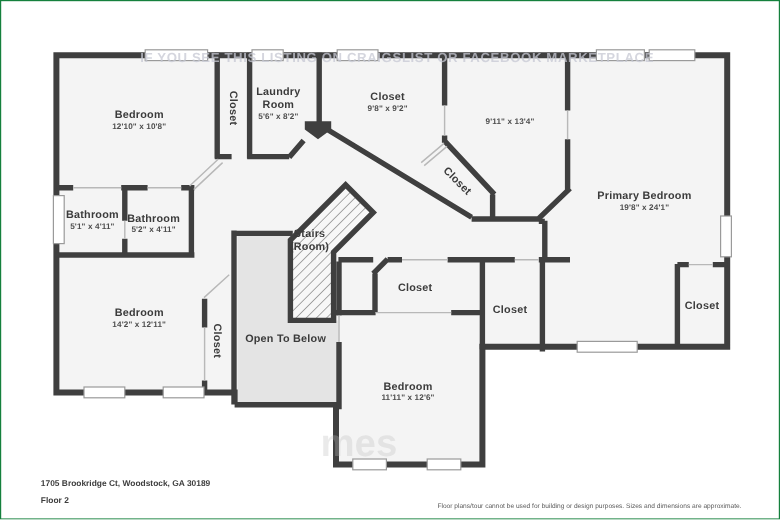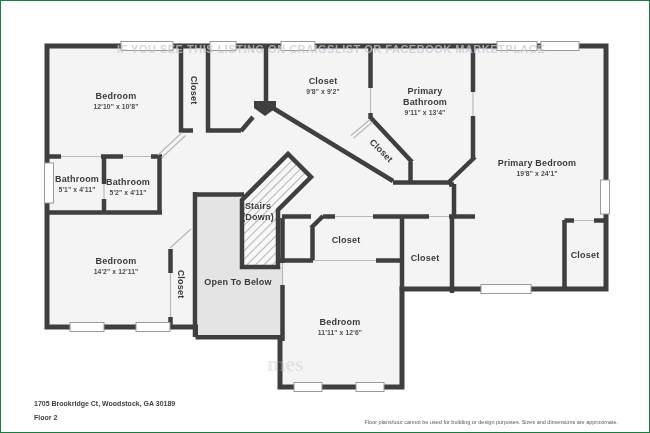--- a/index.html
+++ b/index.html
@@ -13,21 +13,21 @@
   .room-label{position:absolute;text-align:center;color:#3b3b3b;white-space:nowrap;}
   .room-label .nm{font-weight:bold;font-size:9px;letter-spacing:.2px;line-height:1.2;}
   .room-label .dm{font-size:6.8px;font-weight:bold;color:#4d4d4d;margin-top:1px;letter-spacing:.1px;}
   .room-label.wrap{white-space:normal;}
   .watermark-line{
     position:absolute;left:330px;transform:translateX(-50%);
     font-size:11px;font-weight:bold;letter-spacing:.5px;color:#c7c9d4;opacity:.75;
     white-space:nowrap;
   }
   .watermark-partial{
-    position:absolute;font-size:22px;font-weight:bold;color:#bdbdbd;opacity:.30;font-family:Liberation Serif, serif;
+    position:absolute;font-size:32px;font-weight:bold;color:#bdbdbd;opacity:.30;
   }
   .footer-address{position:absolute;left:33px;top:399px;font-size:7px;font-weight:bold;color:#3d3d3d;}
   .footer-floor{position:absolute;left:33px;top:413px;font-size:7px;font-weight:bold;color:#3d3d3d;}
   .footer-disclaimer{position:absolute;right:31px;top:418px;font-size:5.5px;color:#5a5a5a;}
 </style>
 </head>
 <body>
 
 <div id="canvas">
 
@@ -94,38 +94,41 @@
   <div class="watermark-partial" style="left:266px;top:350px;">mes</div>
 
   <div id="labels-layer">
       <div class="room-label" style="left: 115px; top: 99px; transform: translate(-50%, -50%);">
         <div class="nm">Bedroom</div>
         <div class="dm">12'10" x 10'8"</div>
       </div>
       <div class="room-label" style="left: 193px; top: 89px; transform: translate(-50%, -50%) rotate(90deg);">
         <div class="nm">Closet</div>
       </div>
+      <div class="room-label wrap" style="left: 231px; top: 85px; transform: translate(-50%, -50%); width: 52px;">
+        <div class="nm">Laundry Room</div>
+        <div class="dm">5'6" x 8'2"</div>
+      </div>
       <div class="room-label" style="left: 322px; top: 84px; transform: translate(-50%, -50%);">
         <div class="nm">Closet</div>
         <div class="dm">9'8" x 9'2"</div>
       </div>
       <div class="room-label wrap" style="left: 424px; top: 100px; transform: translate(-50%, -50%); width: 62px;">
-        <div class="nm">Primary Bathroom</div>
         <div class="dm">9'11" x 13'4"</div>
       </div>
       <div class="room-label" style="left: 380px; top: 150px; transform: translate(-50%, -50%) rotate(45deg);">
         <div class="nm">Closet</div>
       </div>
       <div class="room-label" style="left: 536px; top: 166px; transform: translate(-50%, -50%);">
         <div class="nm">Primary Bedroom</div>
         <div class="dm">19'8" x 24'1"</div>
       </div>
-      <div class="room-label" style="left: 257px; top: 199px; transform: translate(-50%, -50%); margin-top: 12px;">
+      <div class="room-label" style="left: 257px; top: 199px; transform: translate(-50%, -50%);">
         <div class="nm">Stairs</div>
-        <div class="nm">(Down)</div>
+        <div class="nm">(Room)</div>
       </div>
       <div class="room-label" style="left: 76px; top: 182px; transform: translate(-50%, -50%);">
         <div class="nm">Bathroom</div>
         <div class="dm">5'1" x 4'11"</div>
       </div>
       <div class="room-label" style="left: 127px; top: 185px; transform: translate(-50%, -50%);">
         <div class="nm">Bathroom</div>
         <div class="dm">5'2" x 4'11"</div>
       </div>
       <div class="room-label" style="left: 115px; top: 264px; transform: translate(-50%, -50%);">

